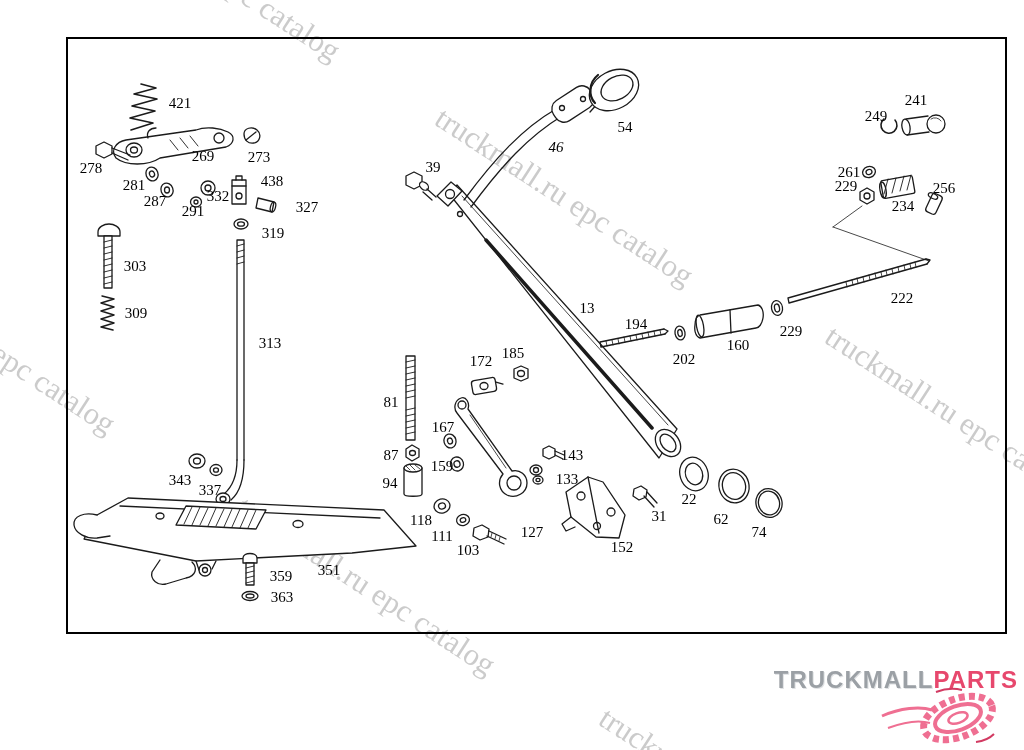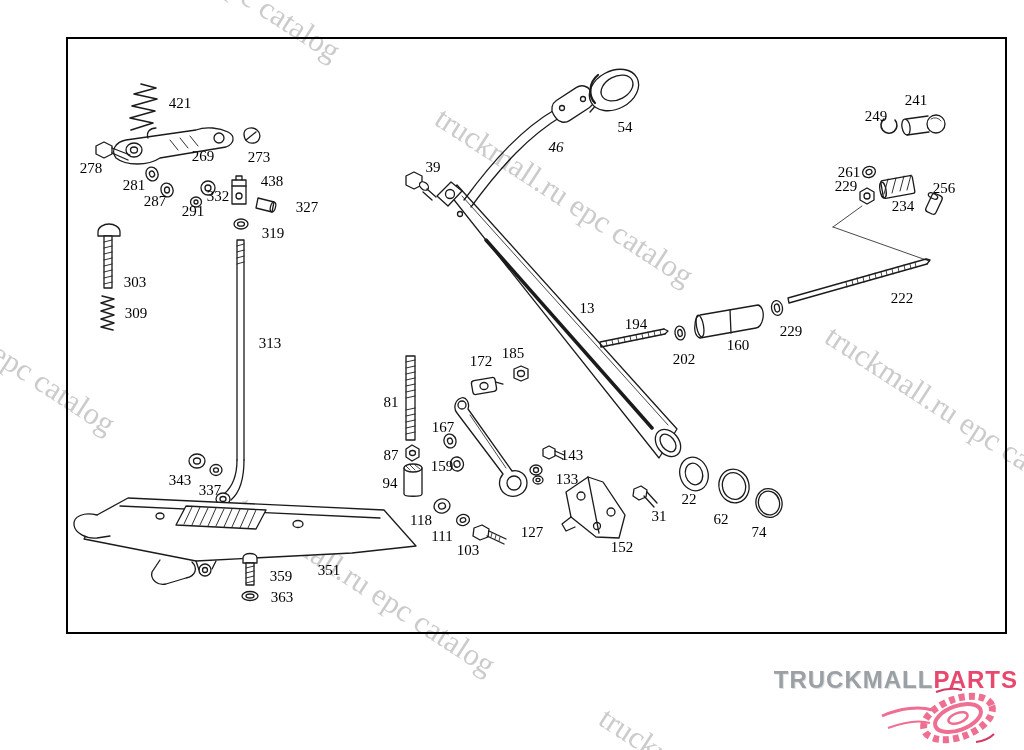--- a/index.html
+++ b/index.html
@@ -265,21 +265,21 @@
       <span class="part-label" style="left: 91px; top: 168px;">278</span>
       <span class="part-label" style="left: 203px; top: 156px;">269</span>
       <span class="part-label" style="left: 259px; top: 157px;">273</span>
       <span class="part-label" style="left: 134px; top: 185px;">281</span>
       <span class="part-label" style="left: 155px; top: 201px;">287</span>
       <span class="part-label" style="left: 218px; top: 196px;">332</span>
       <span class="part-label" style="left: 272px; top: 181px;">438</span>
       <span class="part-label" style="left: 193px; top: 211px;">291</span>
       <span class="part-label" style="left: 307px; top: 207px;">327</span>
       <span class="part-label" style="left: 273px; top: 233px;">319</span>
-      <span class="part-label" style="left: 135px; top: 266px; margin-top: 16px;">303</span>
+      <span class="part-label" style="left: 135px; top: 266px;">303</span>
       <span class="part-label" style="left: 136px; top: 313px;">309</span>
       <span class="part-label" style="left: 270px; top: 343px;">313</span>
       <span class="part-label" style="left: 180px; top: 480px;">343</span>
       <span class="part-label" style="left: 210px; top: 490px;">337</span>
       <span class="part-label" style="left: 329px; top: 570px;">351</span>
       <span class="part-label" style="left: 281px; top: 576px;">359</span>
       <span class="part-label" style="left: 282px; top: 597px;">363</span>
       <span class="part-label" style="left: 433px; top: 167px;">39</span>
       <span class="part-label" style="left: 556px; top: 147px; font-style: italic;">46</span>
       <span class="part-label" style="left: 625px; top: 127px;">54</span>

